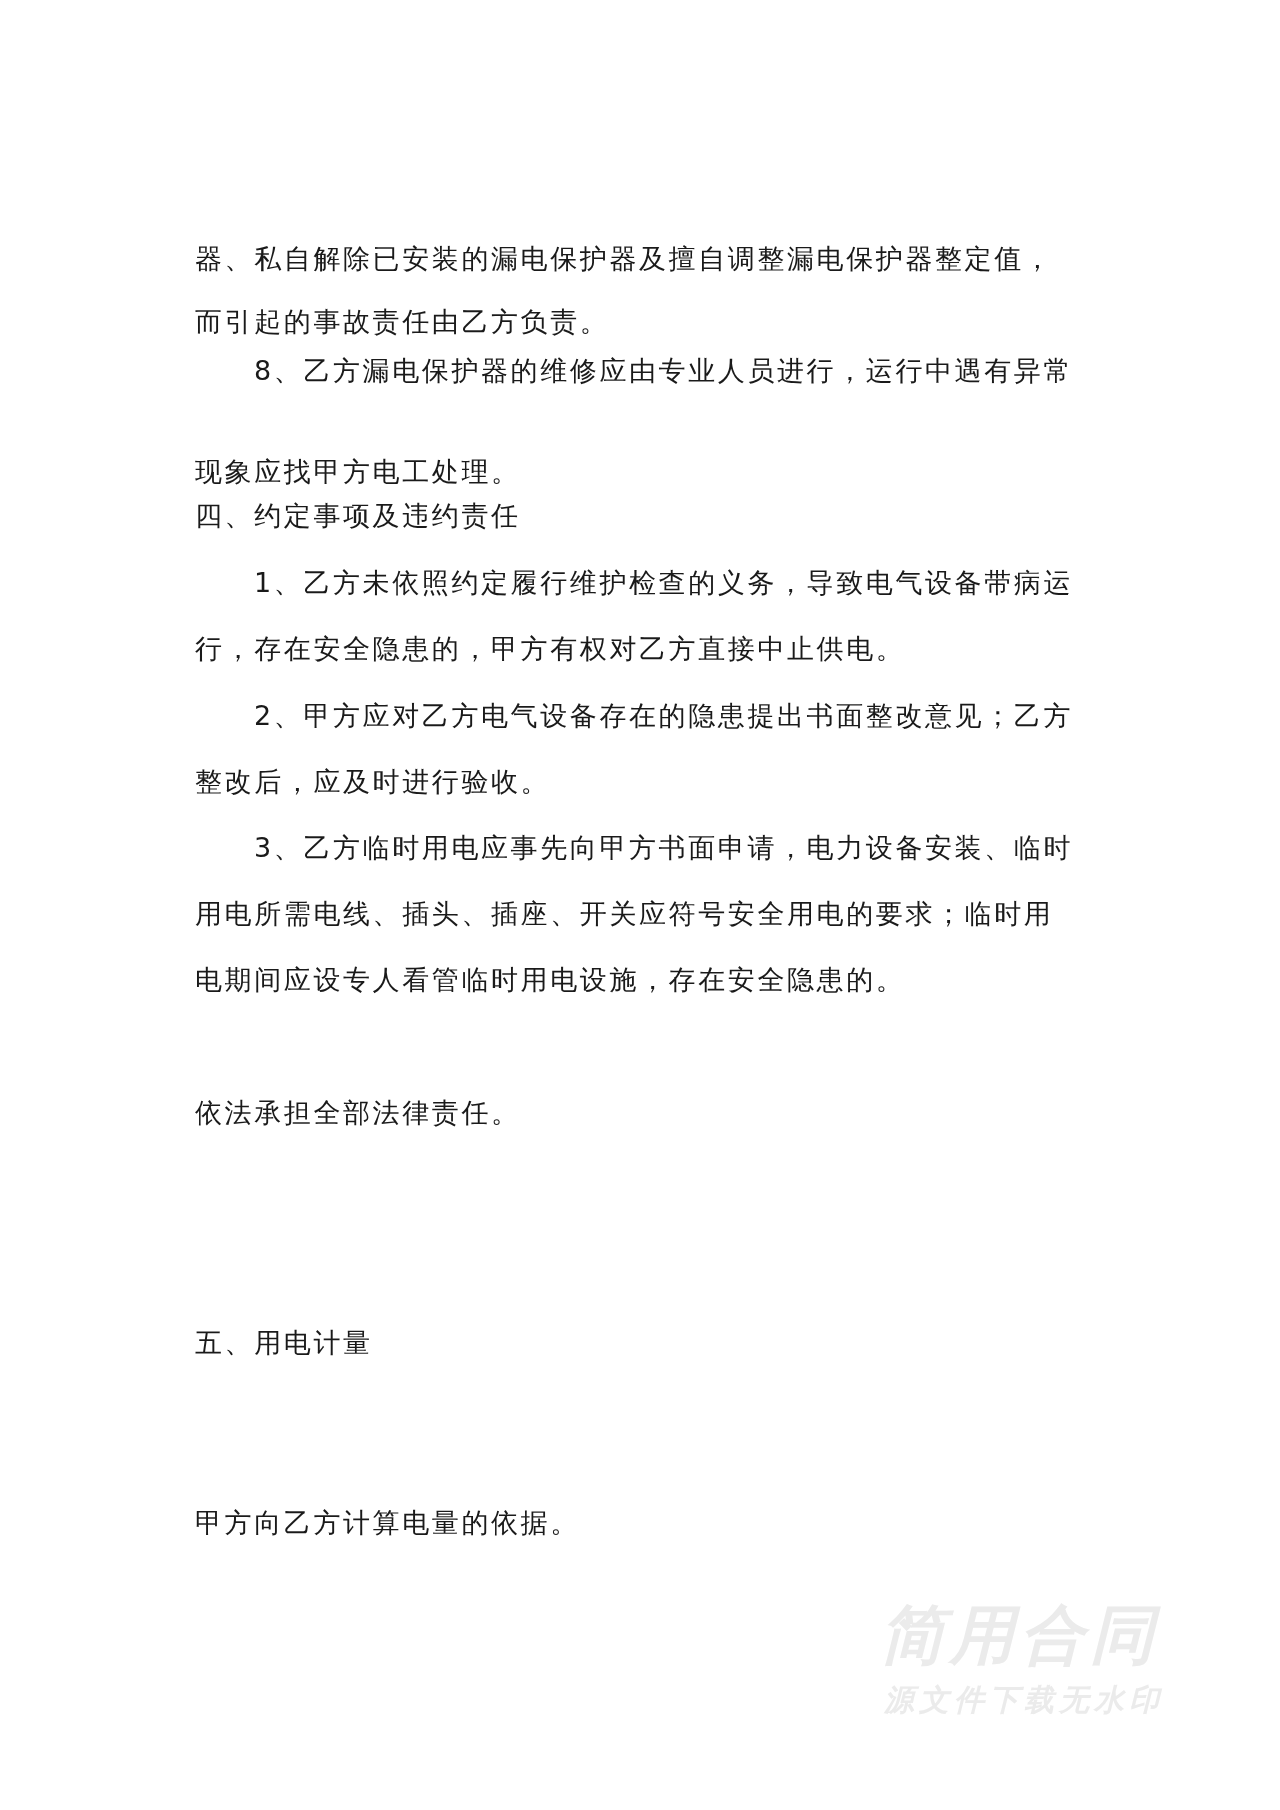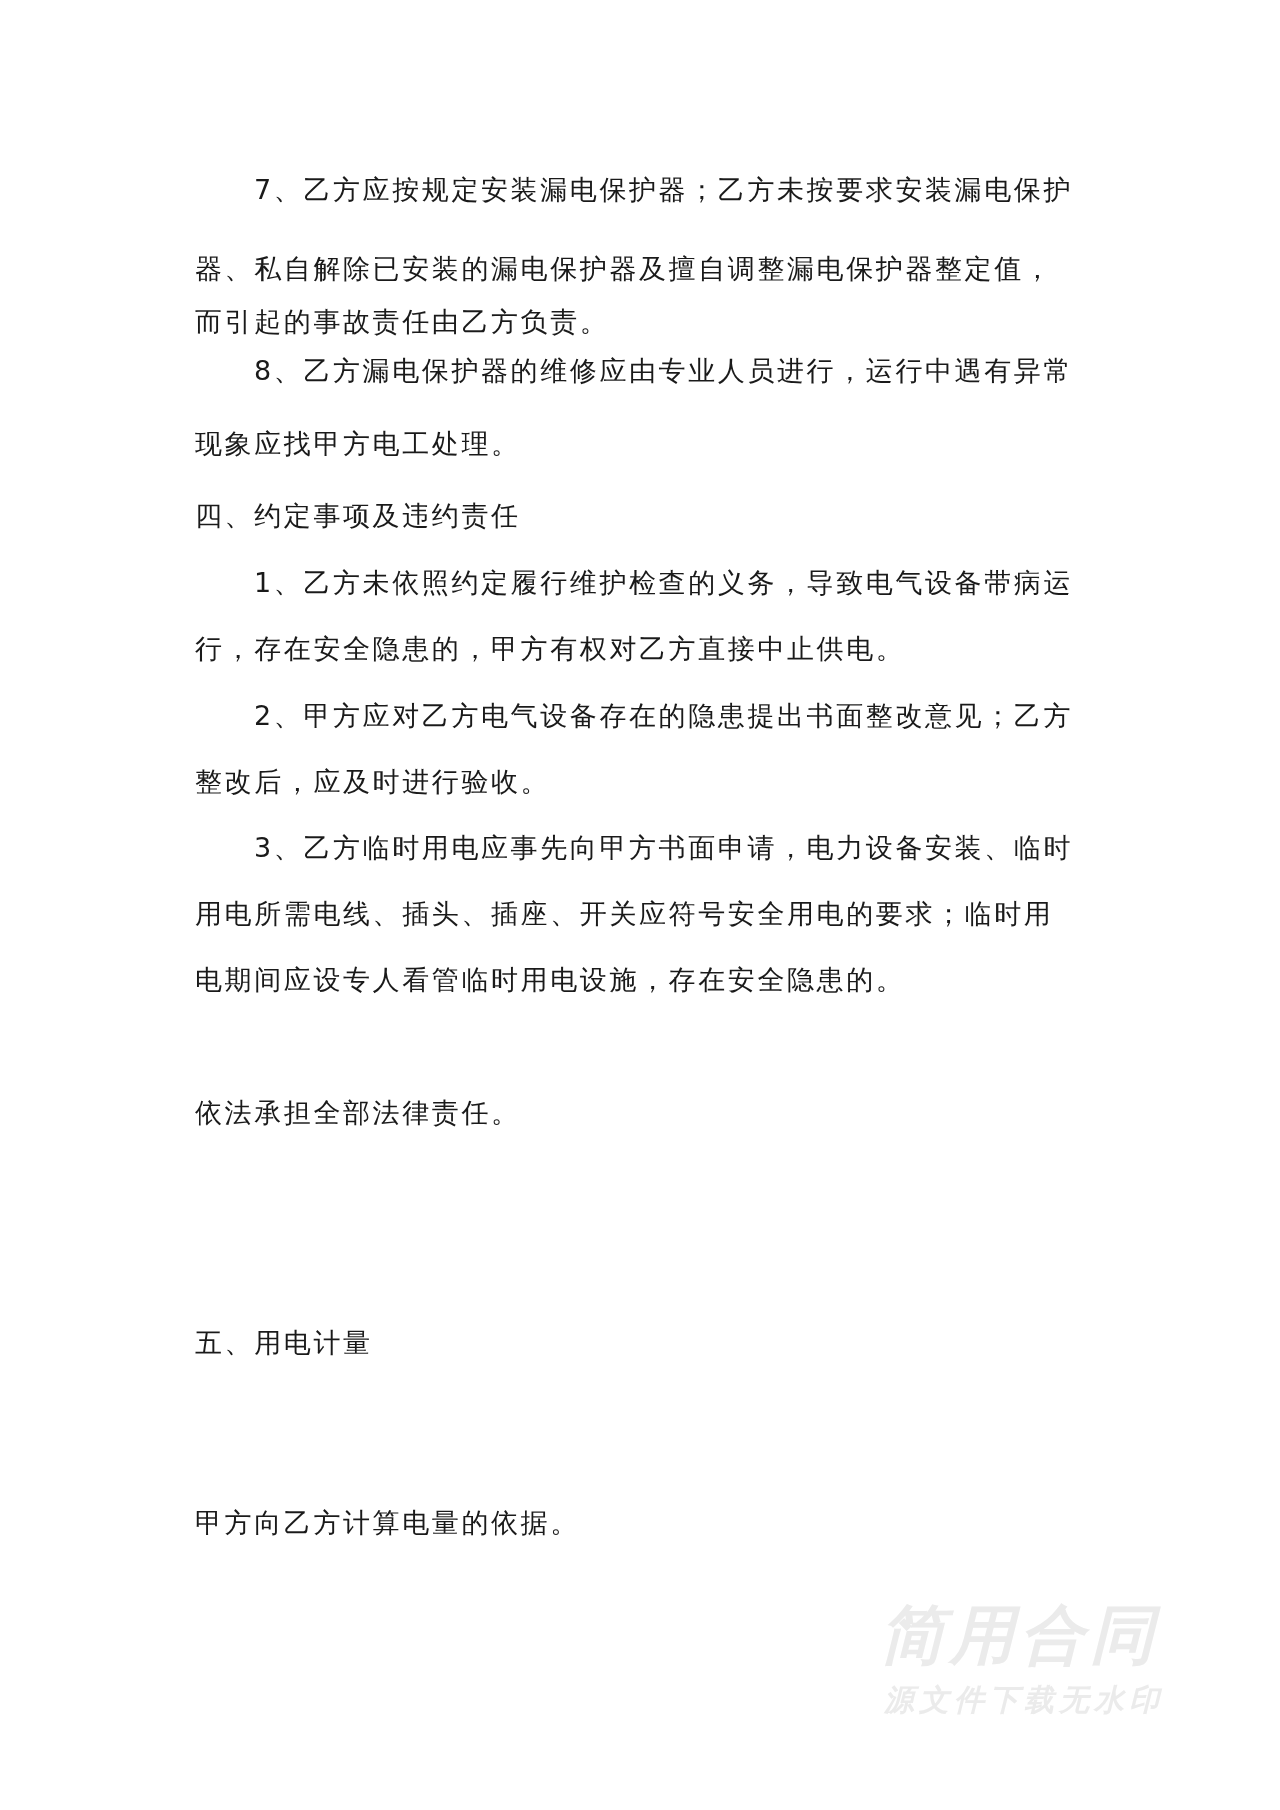--- a/index.html
+++ b/index.html
@@ -13,26 +13,25 @@
          font-style: italic; color: #ebebeb; letter-spacing: 6px; white-space: nowrap;
          font-family: "DejaVu Sans", sans-serif; }
   .wm2 { position: absolute; left: 884px; top: 1680px; font-size: 30px; font-weight: bold;
          font-style: italic; color: #ebebeb; letter-spacing: 5px; white-space: nowrap;
          font-family: "DejaVu Sans", sans-serif; }
 </style>
 </head>
 <body>
 
 <div class="page">
-  <div class="line indent" style="top:173px">7、乙方应按规定安装漏电保护器；乙方未按要求安装漏电保护</div>
-  <div class="line" style="top:252px">器、私自解除已安装的漏电保护器及擅自调整漏电保护器整定值，</div>
+  <div class="line" style="top:242px">器、私自解除已安装的漏电保护器及擅自调整漏电保护器整定值，</div>
   <div class="line" style="top:305px">而引起的事故责任由乙方负责。</div>
 
   <div class="line indent" style="top:354px">8、乙方漏电保护器的维修应由专业人员进行，运行中遇有异常</div>
-  <div class="line" style="top:427px">现象应找甲方电工处理。</div>
+  <div class="line" style="top:455px">现象应找甲方电工处理。</div>
 
   <div class="line" style="top:499px">四、约定事项及违约责任</div>
 
   <div class="line indent" style="top:566px">1、乙方未依照约定履行维护检查的义务，导致电气设备带病运</div>
   <div class="line" style="top:632px">行，存在安全隐患的，甲方有权对乙方直接中止供电。</div>
 
   <div class="line indent" style="top:699px">2、甲方应对乙方电气设备存在的隐患提出书面整改意见；乙方</div>
   <div class="line" style="top:765px">整改后，应及时进行验收。</div>
 
   <div class="line indent" style="top:831px">3、乙方临时用电应事先向甲方书面申请，电力设备安装、临时</div>

